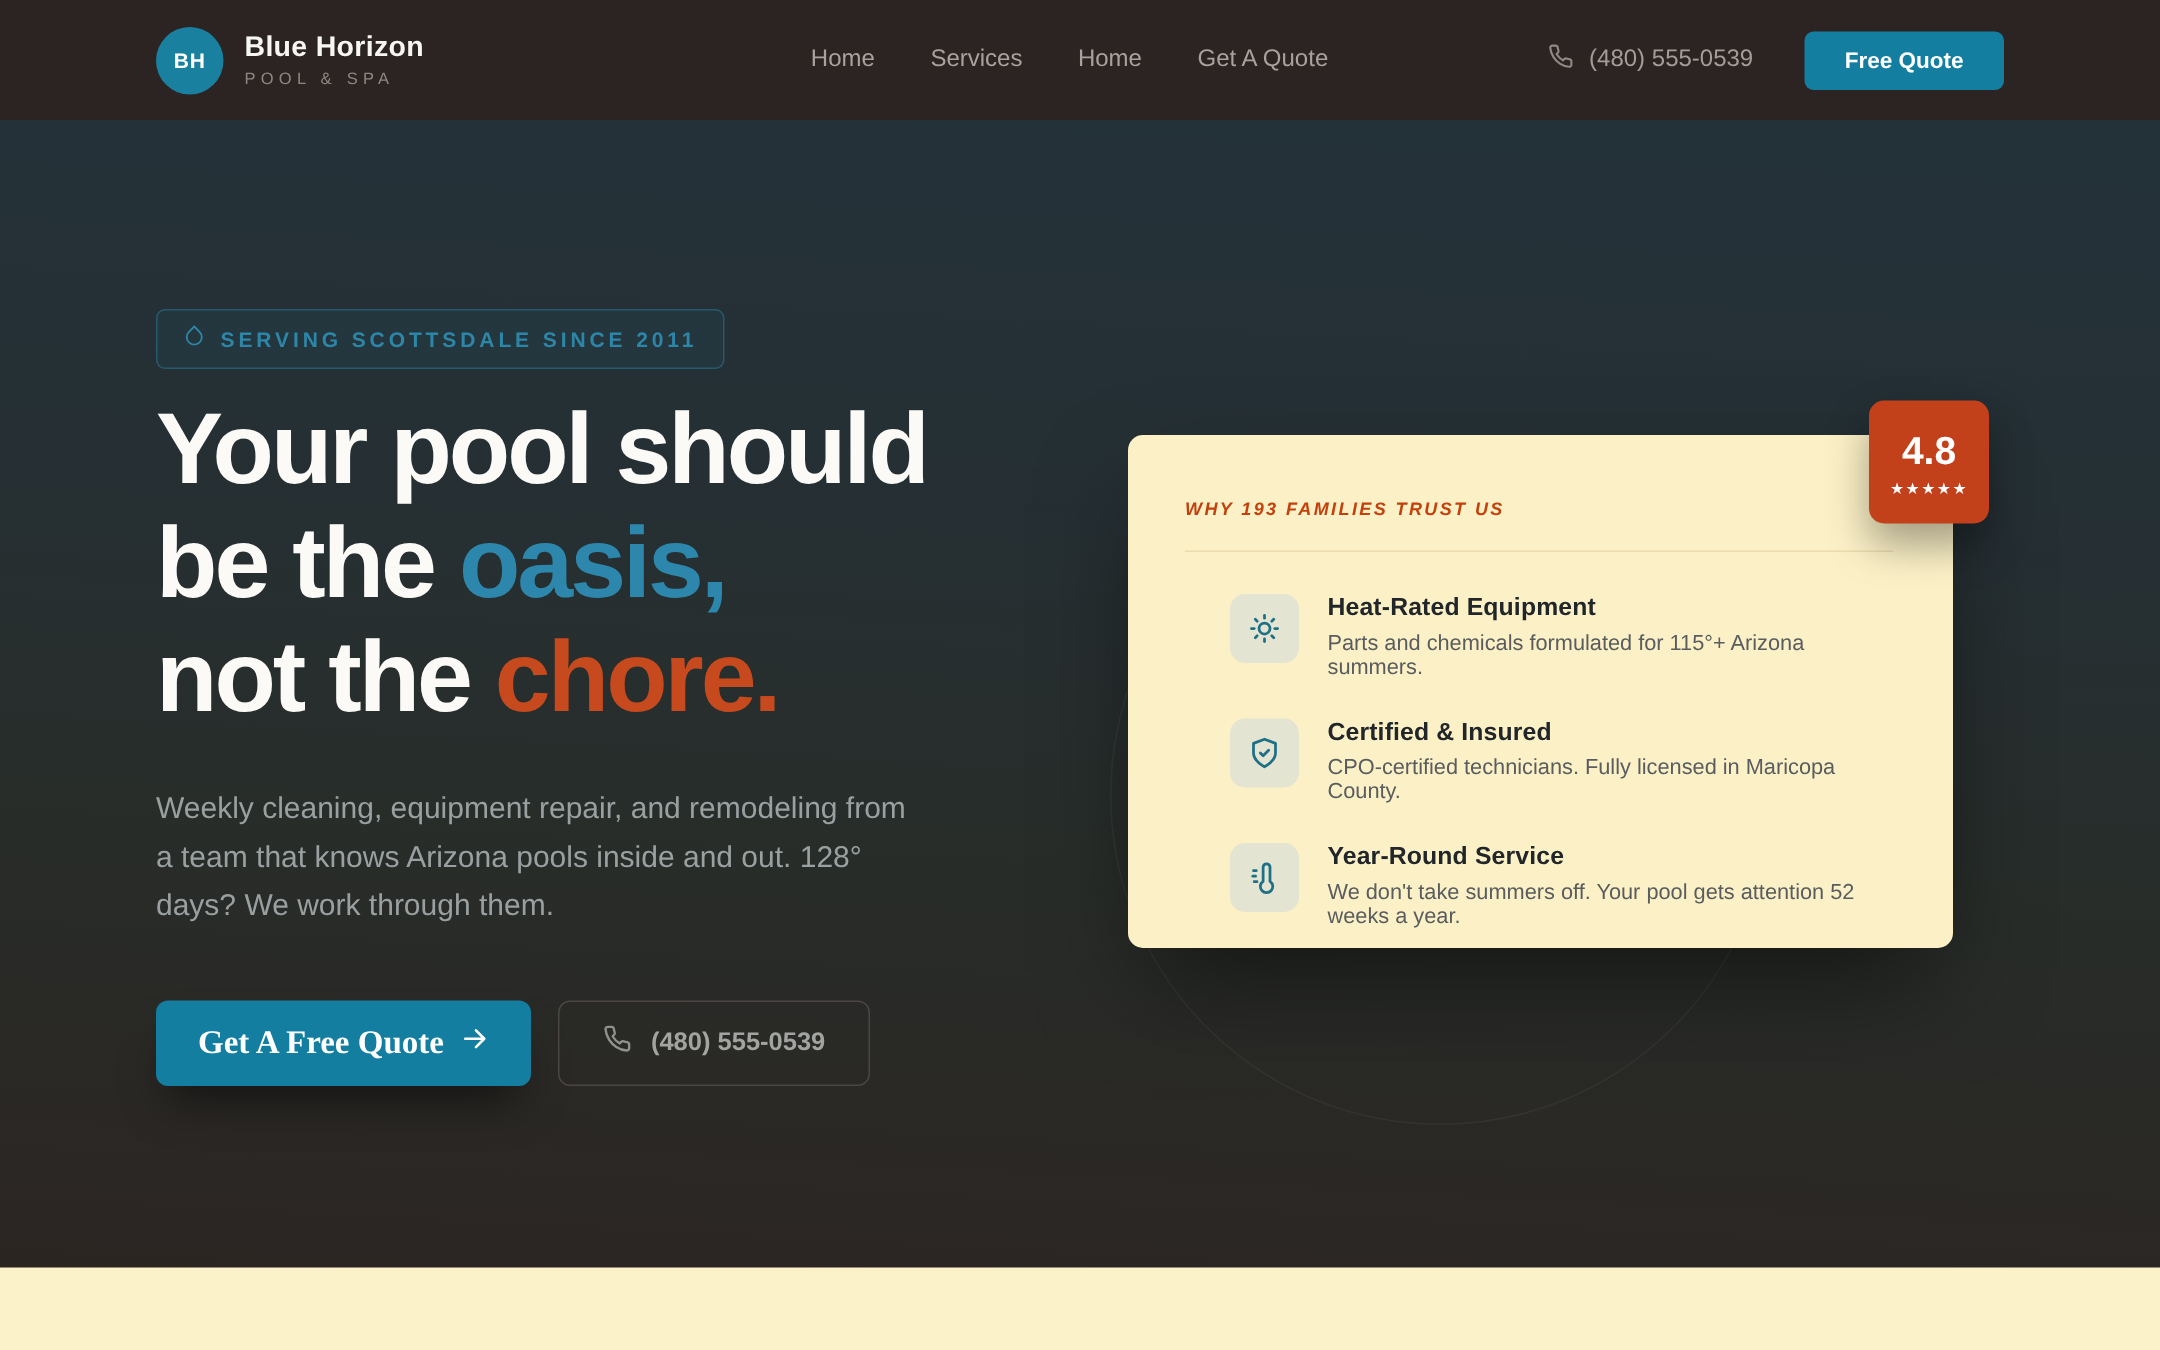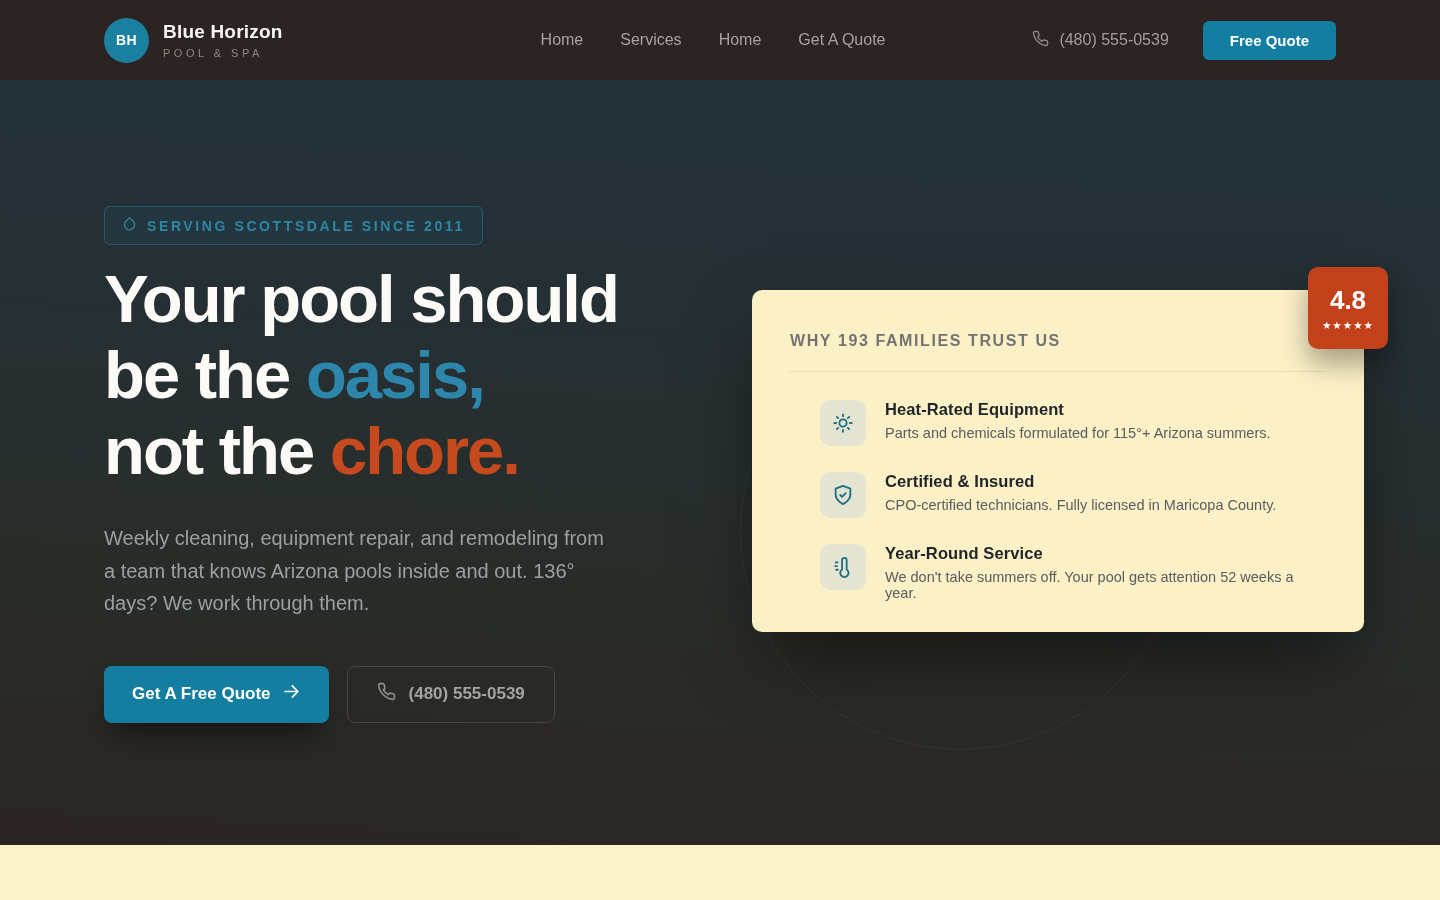--- a/index.html
+++ b/index.html
@@ -73,43 +73,43 @@
 
   .hero-desc {
     margin-top: 33px; max-width: 508px;
     font-size: 20px; line-height: 32.5px; color: #9aa0a1;
   }
 
   .hero-ctas { margin-top: 46px; display: flex; gap: 18px; }
   .btn-primary {
     display: inline-flex; align-items: center; justify-content: flex-end; gap: 11px;
     background: #147ea1; color: #ffffff; border: none; cursor: pointer;
-    font-family: Liberation Sans, sans-serif; font-size: 17px; font-weight: bold;
+    font-family: Liberation Serif, serif; font-size: 22px; font-weight: bold;
     height: 57px; padding: 0 28px; border-radius: 8px;
     box-shadow: 0 18px 30px -10px rgba(0,0,0,0.55);
   }
   .btn-primary svg { stroke: #ffffff; }
   .btn-secondary {
     display: inline-flex; align-items: center; justify-content: center; gap: 13px;
     background: transparent; color: #a2a4a2; cursor: pointer;
     border: 1px solid #4b4643; font-family: inherit;
     font-size: 17px; font-weight: bold;
     height: 57px; padding: 0 29px; border-radius: 8px;
   }
   .btn-secondary svg { stroke: #8f918f; }
 
   
   .trust-card {
     position: absolute; left: 752px; top: 210px;
-    width: 612px; height: 342px;
+    width: 550px; height: 342px;
     background: #fbf0c6; border-radius: 10px;
     box-shadow: 0 30px 70px -15px rgba(0,0,0,0.55);
     padding: 42px 40px 0 38px;
   }
-  .trust-heading { color: #737373; font-size: 16px; font-weight: bold; letter-spacing: 1.6px; }
+  .trust-heading { color: #c2410c; font-size: 12px; font-weight: bold; letter-spacing: 1.6px; font-style: italic; }
   .trust-divider { border: none; border-top: 1px solid #eadcae; margin: 21px 0 28px 0; }
 
   .trust-item { display: flex; align-items: flex-start; gap: 19px; margin-bottom: 26px; padding-left: 30px; }
   .trust-tile {
     flex: 0 0 46px; width: 46px; height: 46px; border-radius: 10px;
     background: #e3e4d2;
     display: flex; align-items: center; justify-content: center;
   }
   .trust-tile svg { stroke: #1e7086; }
   .trust-title { color: #20262a; font-size: 16.5px; font-weight: bold; letter-spacing: 0.1px; }
@@ -176,21 +176,21 @@
         </span>
         <span class="hero-badge-text">SERVING SCOTTSDALE SINCE 2011</span>
       </div>
 
       <h1 class="headline">
         <span>Your pool should</span><br>
         <span>be the </span><span class="accent-teal">oasis,</span><br>
         <span>not the </span><span class="accent-orange">chore.</span>
       </h1>
 
-      <p class="hero-desc">Weekly cleaning, equipment repair, and remodeling from a team that knows Arizona pools inside and out. 136° days? We work through them.</p>
+      <p class="hero-desc">Weekly cleaning, equipment repair, and remodeling from a team that knows Arizona pools inside and out. 128° days? We work through them.</p>
 
       <div class="hero-ctas">
         <button class="btn-primary">
           <span>Get A Free Quote</span>
           <span>
             <svg width="19" height="19" viewBox="0 0 24 24" fill="none" stroke-width="2.2" stroke-linecap="round" stroke-linejoin="round">
                 <line x1="4" y1="12" x2="19" y2="12"></line>
                 <polyline points="13 5 20 12 13 19"></polyline>
               </svg>
           </span>

